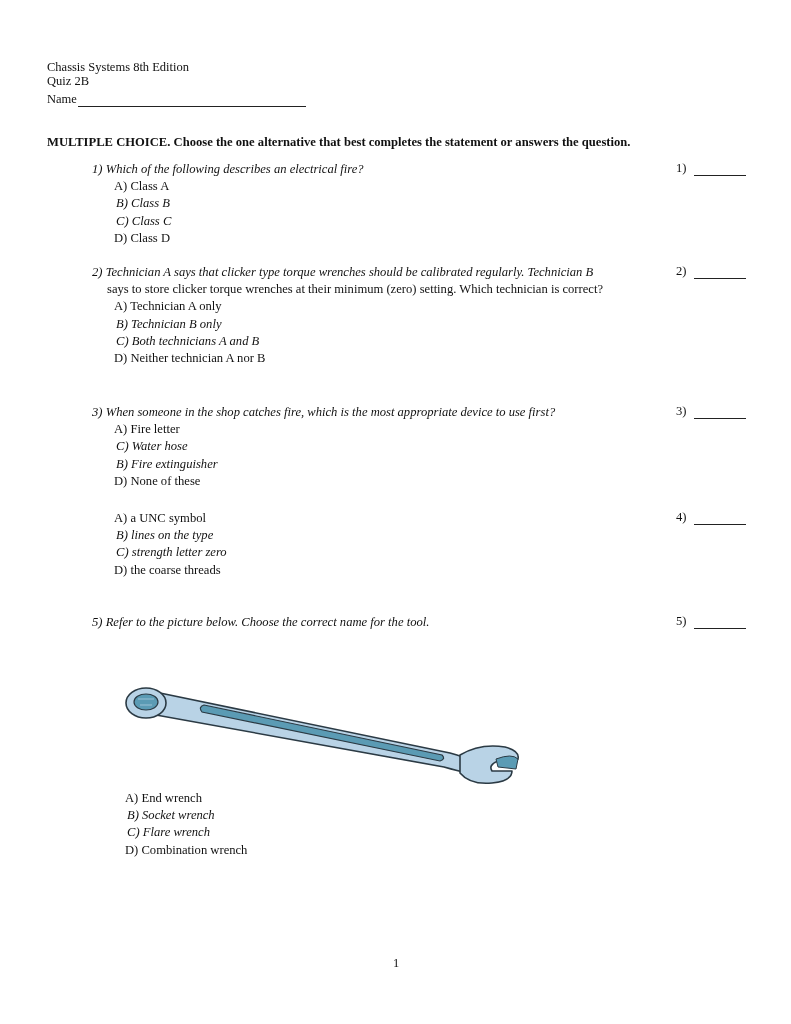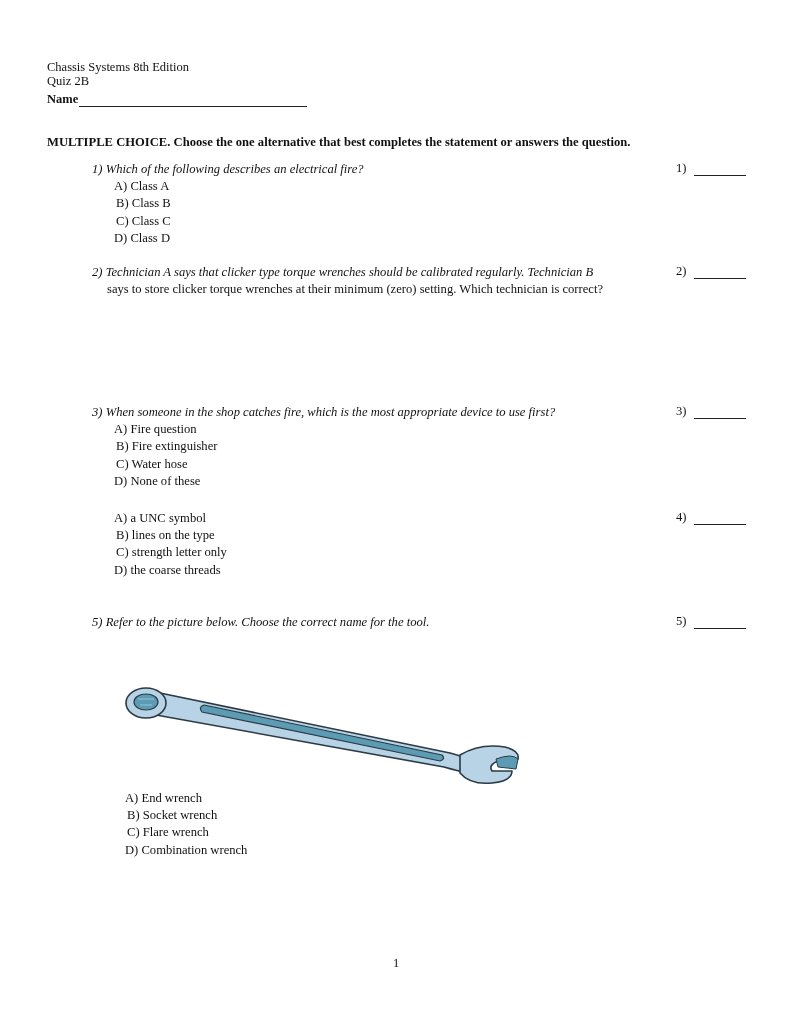--- a/index.html
+++ b/index.html
@@ -2,29 +2,29 @@
 <html><head>
 <meta charset="utf-8">
 <style>
   html, body { margin: 0; padding: 0; background: #ffffff; }
   body {
     width: 791px; height: 1024px; position: relative; overflow: hidden;
     font-family: "Liberation Serif", "DejaVu Serif", serif;
     color: #111; font-size: 12.6px;
   }
   .hdr { position: absolute; left: 47px; top: 48px; line-height: 14px; font-size: 12.5px; margin-top: 12px; }
-  .name-row { position: absolute; left: 47px; top: 92px; font-size: 12.5px; display: flex; align-items: flex-end; font-weight: bold; }
+  .name-row { position: absolute; left: 47px; top: 92px; font-size: 12.5px; display: flex; align-items: flex-end; }
   .name-line { display: inline-block; width: 228px; border-bottom: 1px solid #222; height: 12px; margin-left: 1px; }
   .instr { position: absolute; left: 47px; top: 135px; font-weight: bold; font-size: 12.6px; white-space: nowrap; text-align: right; }
   .q { position: absolute; left: 92px; width: 570px; line-height: 17.2px; }
   .q .stem { text-indent: -0px; font-style: italic; }
   .q .stem-cont { padding-left: 15px; }
   .opts { margin-left: 22px; }
   .opt { line-height: 17.2px; }
-  .opt.b, .opt.c { padding-left: 2px; }
+  .opt.b, .opt.c { padding-left: 2px; font-style: italic; }
   .ansnum { position: absolute; left: 676px; }
   .ansline { position: absolute; left: 694px; width: 52px; border-bottom: 1px solid #222; height: 11px; }
   .wrench { position: absolute; left: 120px; top: 675px; width: 420px; height: 110px; }
   .q5opts { position: absolute; left: 125px; top: 790px; line-height: 17.2px; }
   .pagenum { position: absolute; left: 393px; top: 956px; font-size: 12.5px; }
 </style>
 </head>
 <body>
 
 <div class="hdr">
@@ -47,41 +47,47 @@
     <div class="opt c">C) Class C</div>
     <div class="opt">D) Class D</div>
   </div>
 </div>
 <span class="ansnum" style="top:161px;">1)</span>
 <span class="ansline" style="top:164px;"></span>
 
 <div class="q" style="top:264px; width:572px;">
   <div class="stem">2) Technician A says that clicker type torque wrenches should be calibrated regularly. Technician B</div>
   <div class="stem-cont" style="width:520px;">says to store clicker torque wrenches at their minimum (zero) setting. Which technician is correct?</div>
+  <div class="opts">
+    <div class="opt">A) Technician A only</div>
+    <div class="opt b">B) Technician B only</div>
+    <div class="opt c">C) Both technicians A and B</div>
+    <div class="opt">D) Neither technician A nor B</div>
+  </div>
 </div>
 <span class="ansnum" style="top:264px;">2)</span>
 <span class="ansline" style="top:267px;"></span>
 
 <div class="q" style="top:404px;">
   <div class="stem">3) When someone in the shop catches fire, which is the most appropriate device to use first?</div>
   <div class="opts">
-    <div class="opt">A) Fire question</div>
+    <div class="opt">A) Fire letter</div>
+    <div class="opt c">C) Water hose</div>
     <div class="opt b">B) Fire extinguisher</div>
-    <div class="opt c">C) Water hose</div>
     <div class="opt">D) None of these</div>
   </div>
 </div>
 <span class="ansnum" style="top:404px;">3)</span>
 <span class="ansline" style="top:407px;"></span>
 
 <div class="q" style="top:510px;">
   <div class="opts">
     <div class="opt">A) a UNC symbol</div>
     <div class="opt b">B) lines on the type</div>
-    <div class="opt c">C) strength letter only</div>
+    <div class="opt c">C) strength letter zero</div>
     <div class="opt">D) the coarse threads</div>
   </div>
 </div>
 <span class="ansnum" style="top:510px;">4)</span>
 <span class="ansline" style="top:513px;"></span>
 
 <div class="q" style="top:614px;">
   <div class="stem">5) Refer to the picture below. Choose the correct name for the tool.</div>
 </div>
 <span class="ansnum" style="top:614px;">5)</span>

